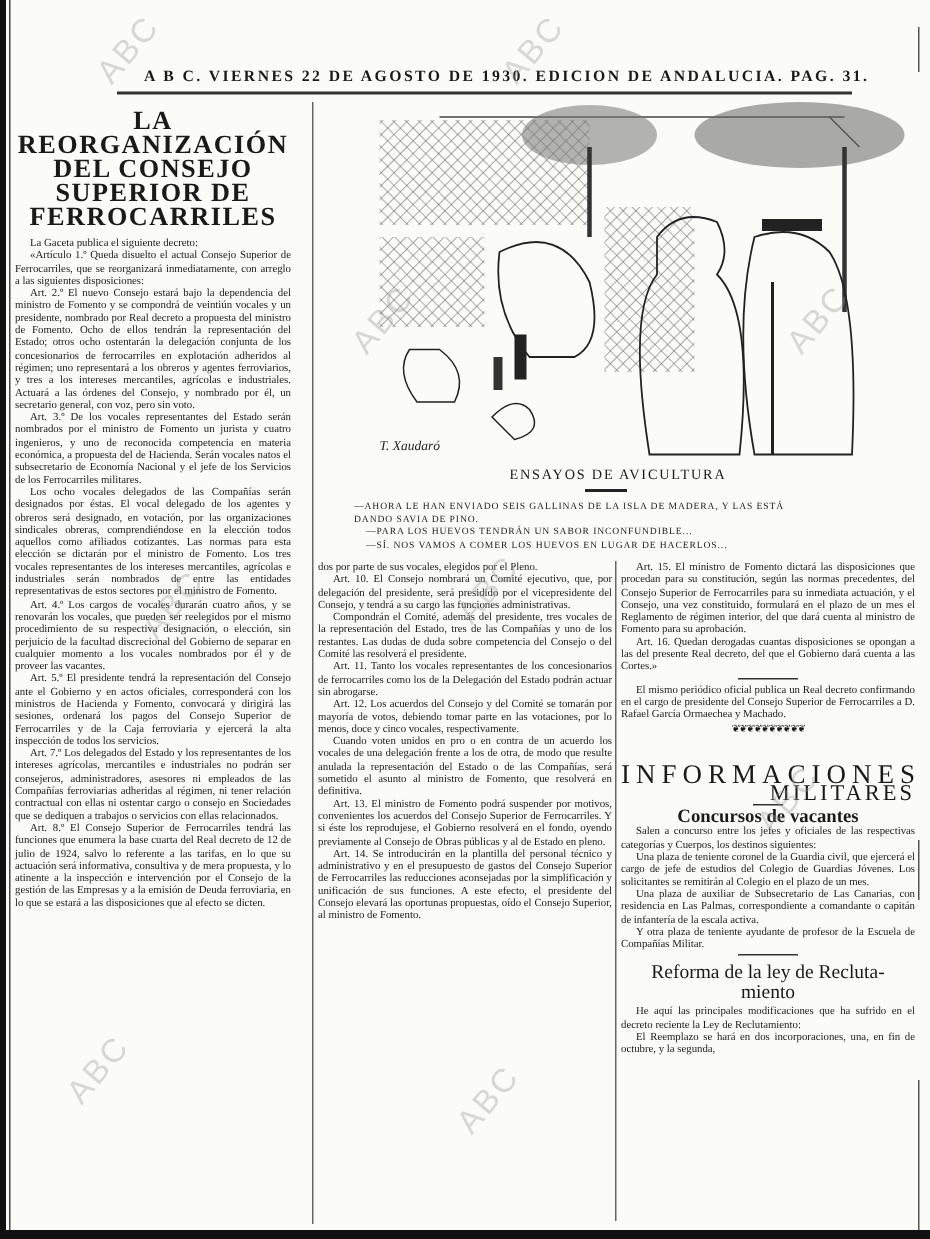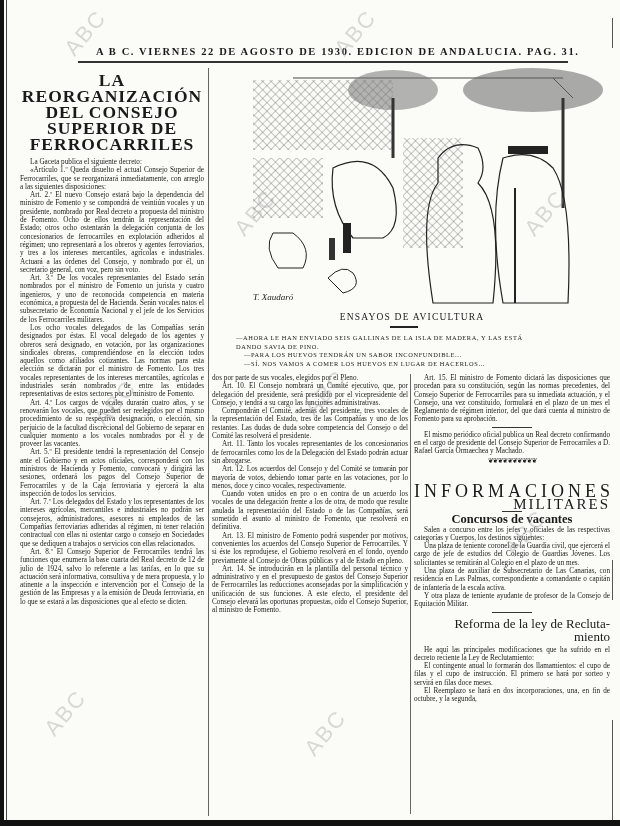--- a/index.html
+++ b/index.html
@@ -16,36 +16,36 @@
   .masthead {
     position: absolute; left: 96px; top: 46px; width: 480px;
     font-size: 10.5px; letter-spacing: 1.6px; font-weight: bold; text-align: center;
     white-space: nowrap;
   }
   .masthead-rule { position: absolute; left: 78px; top: 61px; width: 490px; height: 2px; background: #333; }
 
   .col { position: absolute; font-size: 7.2px; line-height: 8.3px; text-align: justify; }
   .col p { margin: 0; text-indent: 10px; }
   .col p.noindent { text-indent: 0; }
-  .col1 { left: 20px; top: 72px; width: 184px; }
+  .col1 { left: 10px; top: 72px; width: 184px; }
   .col2 { left: 212px; top: 374px; width: 196px; }
   .col3 { left: 414px; top: 374px; width: 196px; }
   .vrule { position: absolute; width: 1px; background: #666; }
 
   .headline {
     font-size: 17.5px; line-height: 16px; font-weight: bold; letter-spacing: 1px;
     text-align: center; margin: 0 0 6px 0; text-transform: uppercase;
   }
   .headline2 {
     font-size: 18px; line-height: 17px; font-weight: normal; letter-spacing: 4px; text-align: center;
     margin: 18px 0 0 0;
   }
   .headline2b { font-size: 15px; letter-spacing: 2px; font-weight: normal; text-align: right; margin: 0 0 2px 0; }
   .subhead { font-size: 12.5px; text-align: center; margin: 2px 0 2px 0; font-weight: bold; }
-  .subhead2 { font-size: 13px; text-align: right; margin: 4px 0 3px 0; line-height: 13px; }
+  .subhead2 { font-size: 13px; text-align: center; margin: 4px 0 3px 0; line-height: 13px; }
   .ornament { text-align: center; font-size: 7px; letter-spacing: -1px; margin: 1px 0; }
   .short-rule { width: 40px; height: 1px; background: #333; margin: 3px auto; }
 
   .cartoon {
     position: absolute; left: 233px; top: 68px; width: 388px; height: 238px;
     background: #fbfbf8;
   }
   .cartoon svg { width: 100%; height: 100%; }
   .cartoon-title {
     position: absolute; left: 218px; top: 312px; width: 388px; text-align: center;
@@ -126,38 +126,38 @@
   <p>Art. 11. Tanto los vocales representantes de los concesionarios de ferrocarriles como los de la Delegación del Estado podrán actuar sin abrogarse.</p>
   <p>Art. 12. Los acuerdos del Consejo y del Comité se tomarán por mayoría de votos, debiendo tomar parte en las votaciones, por lo menos, doce y cinco vocales, respectivamente.</p>
   <p>Cuando voten unidos en pro o en contra de un acuerdo los vocales de una delegación frente a los de otra, de modo que resulte anulada la representación del Estado o de las Compañías, será sometido el asunto al ministro de Fomento, que resolverá en definitiva.</p>
   <p>Art. 13. El ministro de Fomento podrá suspender por motivos, convenientes los acuerdos del Consejo Superior de Ferrocarriles. Y si éste los reprodujese, el Gobierno resolverá en el fondo, oyendo previamente al Consejo de Obras públicas y al de Estado en pleno.</p>
   <p>Art. 14. Se introducirán en la plantilla del personal técnico y administrativo y en el presupuesto de gastos del Consejo Superior de Ferrocarriles las reducciones aconsejadas por la simplificación y unificación de sus funciones. A este efecto, el presidente del Consejo elevará las oportunas propuestas, oído el Consejo Superior, al ministro de Fomento.</p>
 </div>
 <div class="vrule" style="left:410px;top:374px;height:440px;"></div>
 
 <div class="col col3">
   <p>Art. 15. El ministro de Fomento dictará las disposiciones que procedan para su constitución, según las normas precedentes, del Consejo Superior de Ferrocarriles para su inmediata actuación, y el Consejo, una vez constituido, formulará en el plazo de un mes el Reglamento de régimen interior, del que dará cuenta al ministro de Fomento para su aprobación.</p>
+  <p>Art. 16. Quedan derogadas cuantas disposiciones se opongan a las del presente Real decreto, del que el Gobierno dará cuenta a las Cortes.»</p>
   <div class="short-rule"></div>
   <p>El mismo periódico oficial publica un Real decreto confirmando en el cargo de presidente del Consejo Superior de Ferrocarriles a D. Rafael García Ormaechea y Machado.</p>
   <div class="ornament">❦❦❦❦❦❦❦❦❦❦</div>
   <div class="headline2">INFORMACIONES</div>
   <div class="headline2b">MILITARES</div>
   <div class="short-rule" style="width:20px;"></div>
   <div class="subhead">Concursos de vacantes</div>
   <p>Salen a concurso entre los jefes y oficiales de las respectivas categorías y Cuerpos, los destinos siguientes:</p>
   <p>Una plaza de teniente coronel de la Guardia civil, que ejercerá el cargo de jefe de estudios del Colegio de Guardias Jóvenes. Los solicitantes se remitirán al Colegio en el plazo de un mes.</p>
   <p>Una plaza de auxiliar de Subsecretario de Las Canarias, con residencia en Las Palmas, correspondiente a comandante o capitán de infantería de la escala activa.</p>
-  <p>Y otra plaza de teniente ayudante de profesor de la Consejo de Equitación Militar.</p>
+  <p>Y otra plaza de teniente ayudante de profesor de la Escuela de Compañías Militar.</p>
   <div class="short-rule"></div>
   <div class="subhead2">
     <div>Reforma de la ley de Recluta-</div>
     <div>miento</div>
   </div>
   <p>He aquí las principales modificaciones que ha sufrido en el decreto reciente la Ley de Reclutamiento:</p>
-  <p>El contingente anual lo formarán dos llamamientos: el cupo de filas y el cupo de instrucción. El primero se hará por sorteo y servirá en filas doce meses.</p>
   <p>El Reemplazo se hará en dos incorporaciones, una, en fin de octubre, y la segunda,</p>
 </div>
 
 <div class="watermark" style="left:60px;top:20px;">ABC</div>
 <div class="watermark" style="left:330px;top:20px;">ABC</div>
 <div class="watermark" style="left:230px;top:200px;">ABC</div>
 <div class="watermark" style="left:520px;top:200px;">ABC</div>
 <div class="watermark" style="left:90px;top:390px;">ABC</div>
 <div class="watermark" style="left:300px;top:380px;">ABC</div>
 <div class="watermark" style="left:500px;top:520px;">ABC</div>

